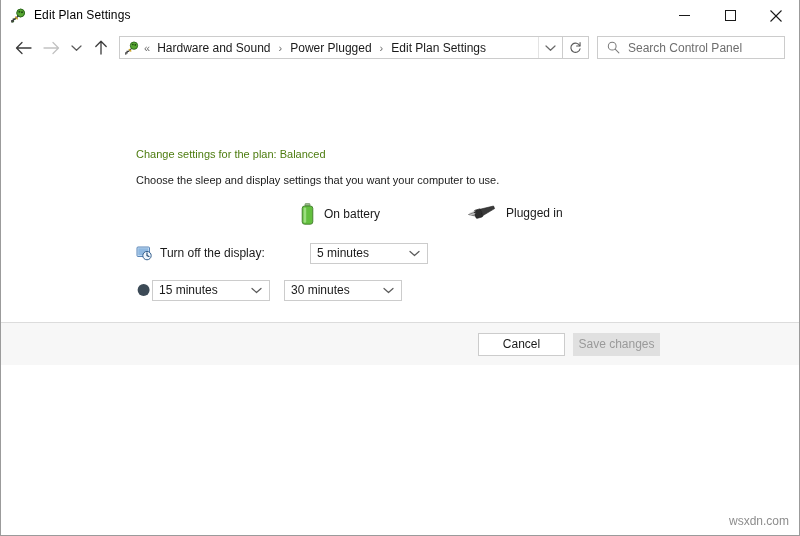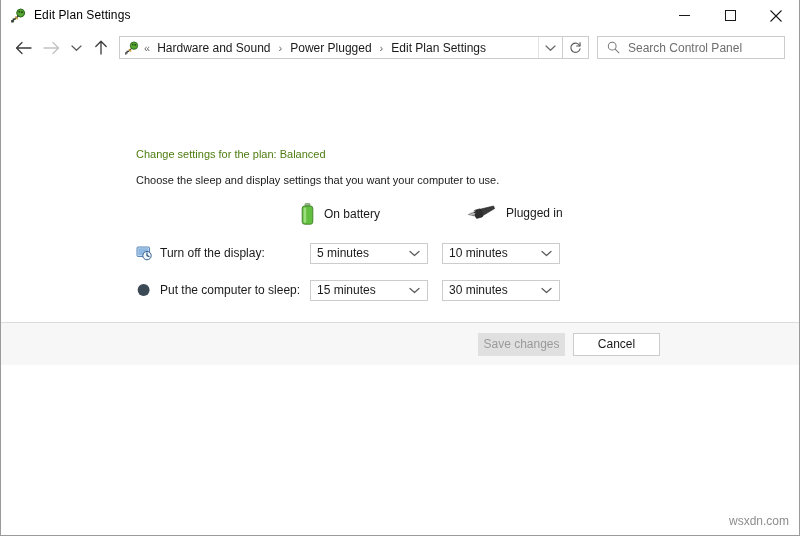--- a/index.html
+++ b/index.html
@@ -423,39 +423,30 @@
       <div class="row-label">Turn off the display:</div>
       <div class="dropdown">
         <span class="dd-val">5 minutes</span>
         <span class="dd-arrow">
           <svg width="11" height="7" viewBox="0 0 11 7">
             <path d="M1 1.5 L5.5 5.5 L10 1.5" fill="none" stroke="#5a5a5a" stroke-width="1.2" stroke-linecap="round" stroke-linejoin="round"></path>
           </svg>
         </span>
       </div>
       <div class="dd-gap"></div>
-      <div class="dropdown">
-        <span class="dd-val">10 minutes</span>
-        <span class="dd-arrow">
-          <svg width="11" height="7" viewBox="0 0 11 7">
-            <path d="M1 1.5 L5.5 5.5 L10 1.5" fill="none" stroke="#5a5a5a" stroke-width="1.2" stroke-linecap="round" stroke-linejoin="round"></path>
-          </svg>
-        </span>
-      </div>
     </div>
 
     <div class="setting-row r2">
       <div class="row-icon">
         <svg width="16" height="16" viewBox="0 0 16 16">
           <circle cx="7.6" cy="8" r="6" fill="#3c4a56"></circle>
           <path d="M7.6 2 A6 6 0 0 0 7.6 14 A6 6 0 0 1 7.6 2 Z" fill="#cfe0ef"></path>
           <circle cx="7.6" cy="8" r="6" fill="none" stroke="#2b3views" stroke-width="0"></circle>
         </svg>
       </div>
-      <div class="row-label">Put the computer to sleep:</div>
       <div class="dropdown">
         <span class="dd-val">15 minutes</span>
         <span class="dd-arrow">
           <svg width="11" height="7" viewBox="0 0 11 7">
             <path d="M1 1.5 L5.5 5.5 L10 1.5" fill="none" stroke="#5a5a5a" stroke-width="1.2" stroke-linecap="round" stroke-linejoin="round"></path>
           </svg>
         </span>
       </div>
       <div class="dd-gap"></div>
       <div class="dropdown">
@@ -468,20 +459,20 @@
       </div>
     </div>
 
     <div class="link advanced">Change advanced power settings</div>
     <div class="annotation-box"></div>
     <div class="link restore">Restore default settings for this plan</div>
   </div>
 
   <div class="divider"></div>
   <div class="footer">
+    <div class="btn">Cancel</div>
     <div class="btn disabled">Save changes</div>
-    <div class="btn">Cancel</div>
   </div>
 
   <div class="bottom-blank"></div>
 
   <div class="watermark">wsxdn.com</div>
 </div>
 
 </body></html>

